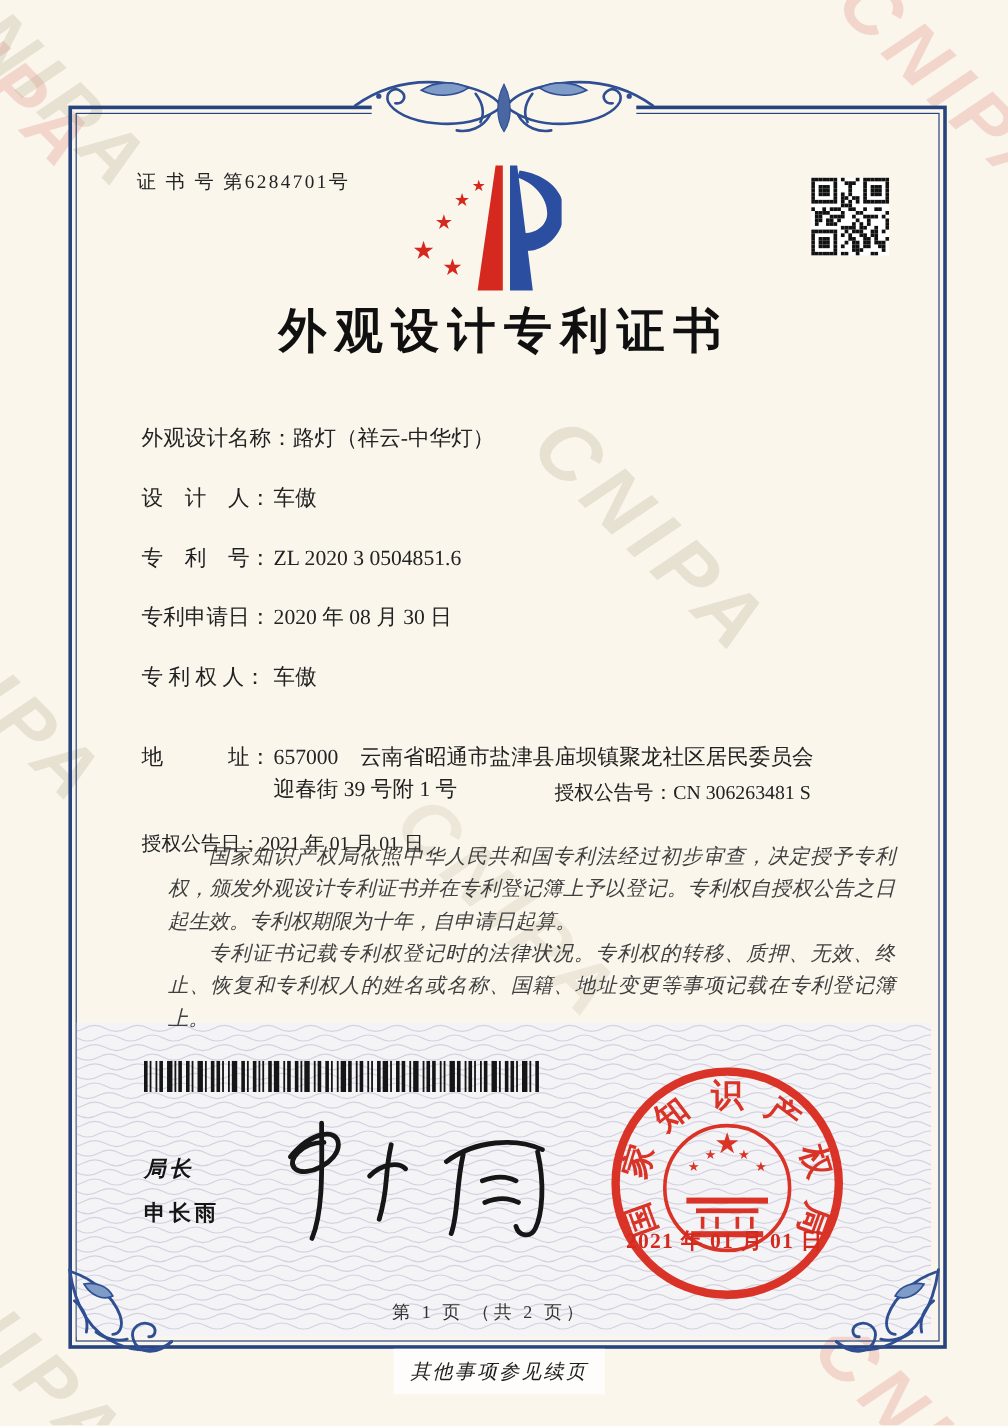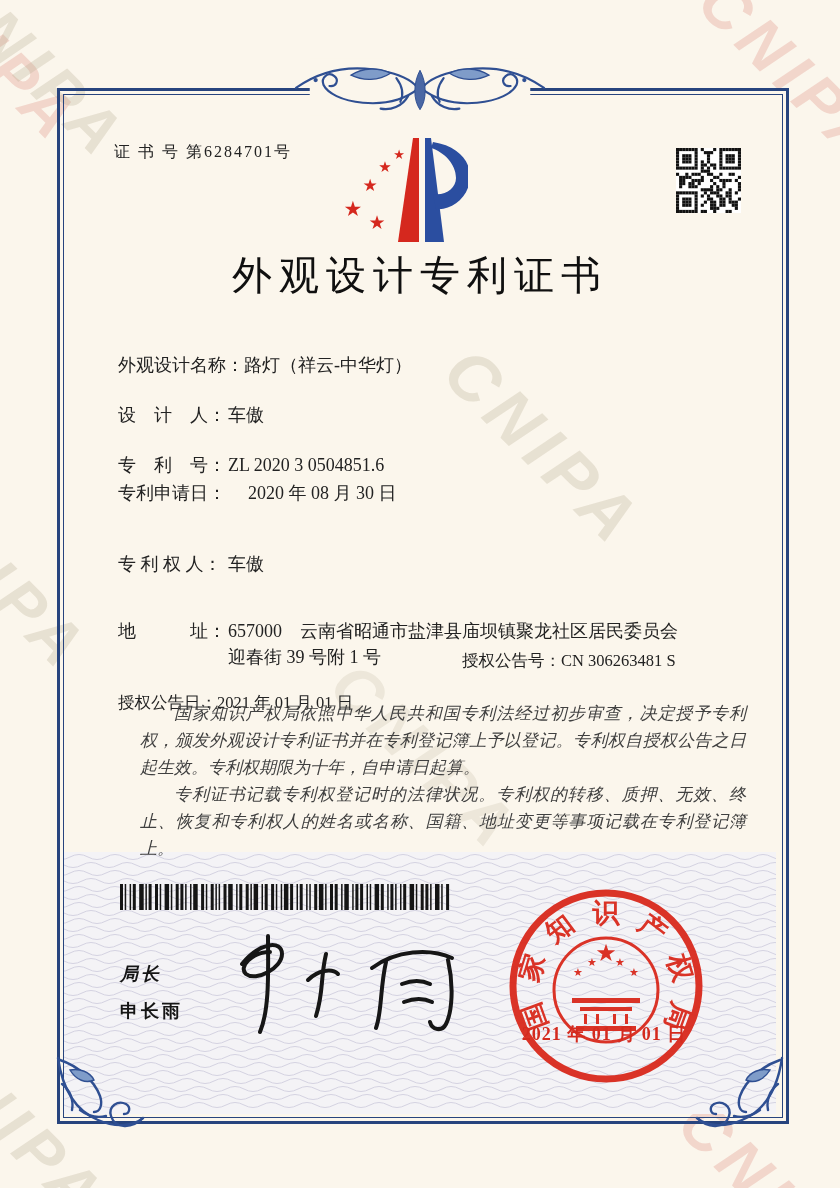--- a/index.html
+++ b/index.html
@@ -19,21 +19,21 @@
   
   .wave-band{position:absolute;left:64px;top:852px;width:712px;height:262px;background:#f4f3f6;z-index:1;overflow:hidden;}
 
   .ornament{position:absolute;z-index:3;}
 
   
   .content-item{position:absolute;z-index:2;color:#222;}
   .cert-no{left:114px;top:142px;font-size:16px;letter-spacing:2px;text-align:right;}
   .logo{left:336px;top:136px;}
   .qr{left:676px;top:148px;}
-  .doc-title{left:0;top:248px;width:840px;text-align:center;font-size:40px;font-weight:normal;letter-spacing:7px;color:#101010;}
+  .doc-title{left:0;top:248px;width:840px;text-align:center;font-size:40px;font-weight:bold;letter-spacing:7px;color:#101010;}
 
   .field-row{left:118px;width:620px;display:flex;font-size:18px;line-height:26px;}
   .flabel{flex:0 0 110px;white-space:nowrap;}
   .fvalue{white-space:pre-wrap;}
   .addr .fvalue{width:452px;}
 
   .grant-row{left:118px;top:650px;width:620px;font-size:16.5px;}
   .grant-no{position:absolute;left:344px;top:0;white-space:nowrap;}
   .grant-date{position:absolute;left:0;top:18px;white-space:nowrap;margin-top:24px;}
 
@@ -388,21 +388,21 @@
     <span class="fvalue">路灯（祥云-中华灯）</span>
   </div>
   <div class="content-item field-row" style="top:402px;">
     <span class="flabel">设　计　人：</span>
     <span class="fvalue">车傲</span>
   </div>
   <div class="content-item field-row" style="top:452px;">
     <span class="flabel">专　利　号：</span>
     <span class="fvalue">ZL 2020 3 0504851.6</span>
   </div>
-  <div class="content-item field-row" style="top:480px;gap:20px;">
+  <div class="content-item field-row" style="top:501px;">
     <span class="flabel">专利申请日：</span>
     <span class="fvalue">2020 年 08 月 30 日</span>
   </div>
   <div class="content-item field-row" style="top:551px;">
     <span class="flabel">专 利 权 人：</span>
     <span class="fvalue">车傲</span>
   </div>
   <div class="content-item field-row addr" style="top:598px;margin-top:20px;">
     <span class="flabel">地　　　址：</span>
     <span class="fvalue">657000　云南省昭通市盐津县庙坝镇聚龙社区居民委员会迎春街 39 号附 1 号</span>
@@ -530,14 +530,16 @@
         <rect x="78" y="128" width="3" height="10"></rect>
         <rect x="90" y="128" width="3" height="10"></rect>
         <rect x="107" y="128" width="3" height="10"></rect>
         <rect x="119" y="128" width="3" height="10"></rect>
         <rect x="70" y="140" width="60" height="5"></rect>
       </g>
     </g>
   </svg>
   <div class="content-item seal-date">2021 年 01 月 01 日</div>
 
+  <div class="content-item page-info">第 1 页 （共 2 页）</div>
+  <div class="cont-note">其他事项参见续页</div>
 
 </div>
 
 </body></html>

